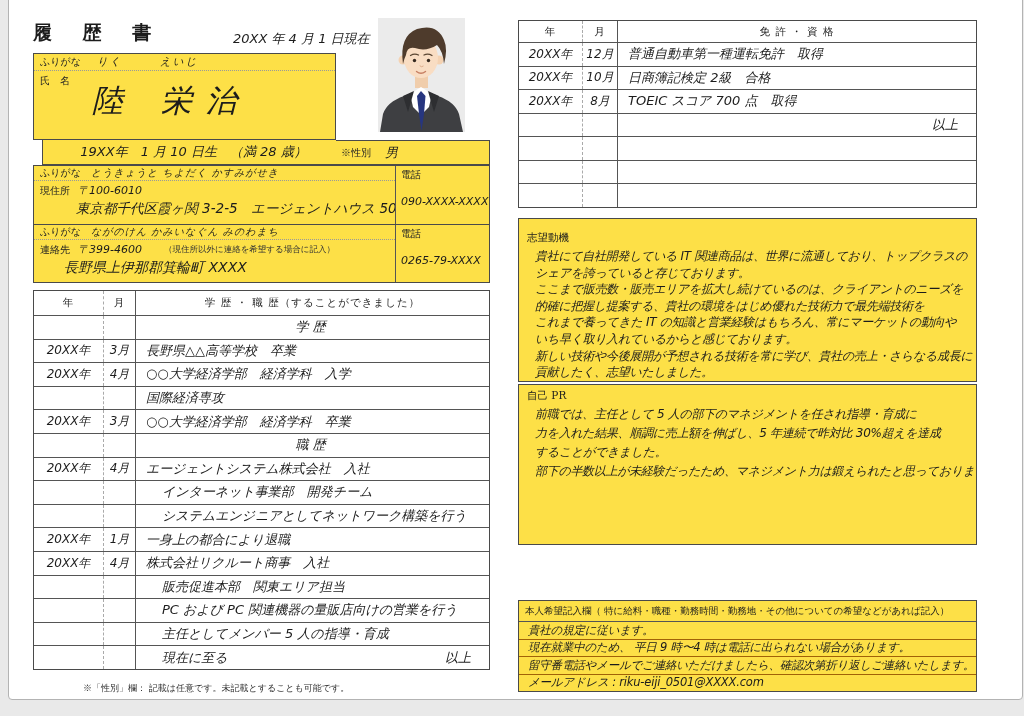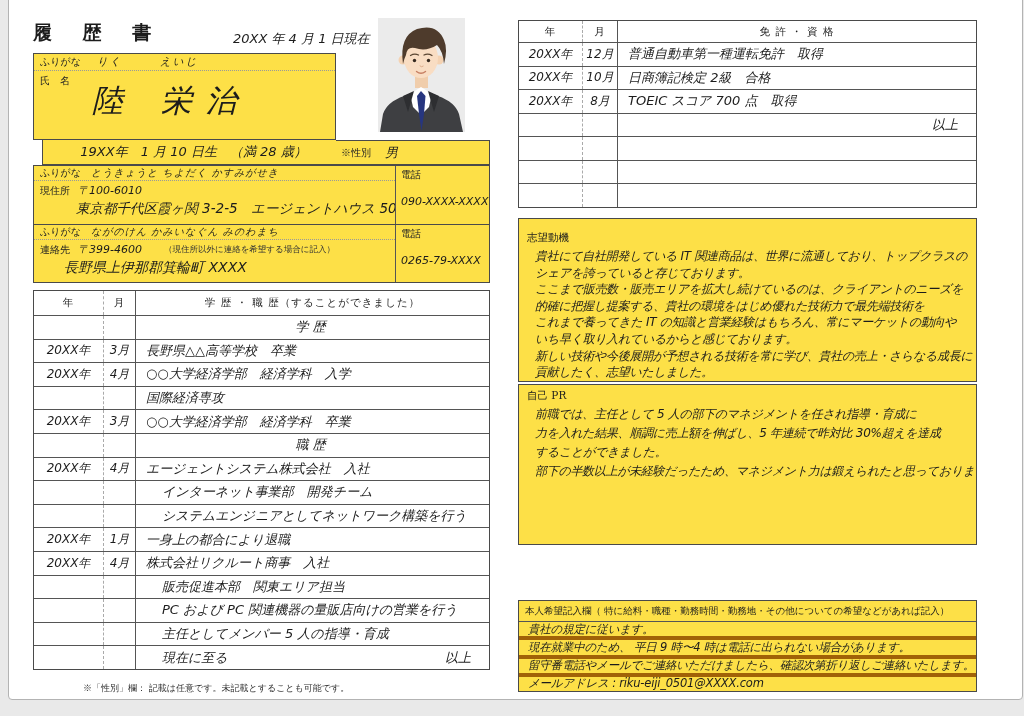--- a/index.html
+++ b/index.html
@@ -72,21 +72,21 @@
   
   .motiv { left:518px; top:218px; width:459px; height:164px; padding:12px 8px; overflow:hidden; }
   .selfpr { left:518px; top:384px; width:459px; height:161px; padding:4px 8px; overflow:hidden; }
   .bx-title { font-size:10.5px; font-family:"DejaVu Serif",serif; margin-bottom:3px; }
   .para { padding-left:8px; }
   .motiv .pline { height:16.6px; font-size:12px; letter-spacing:-0.3px; white-space:nowrap; }
   .selfpr .pline { height:19px; font-size:12px; letter-spacing:-0.3px; white-space:nowrap; }
 
   .req { left:518px; top:552px; width:459px; height:92px; display:flex; flex-direction:column;margin-top:48px; }
   .req-title { height:21px; border-bottom:1px solid #555; font-size:9.5px; font-family:"DejaVu Serif",serif; padding:4px 6px; white-space:nowrap; overflow:hidden; }
-  .req-row { flex:1; border-bottom:4px solid #a16207; display:flex; align-items:center; padding:0 9px; font-size:11.5px; letter-spacing:-0.2px; white-space:nowrap; overflow:hidden; }
+  .req-row { flex:1; border-bottom:1px solid #a16207; display:flex; align-items:center; padding:0 9px; font-size:11.5px; letter-spacing:-0.2px; white-space:nowrap; overflow:hidden; }
   .req-row:last-child { border-bottom:none; }
 
   .footnote { left:35px; top:682px; font-size:9px; color:#333;margin-left:48px; }
 </style>
 </head>
 <body>
 
 <div class="page"></div>
 
 <div class="abs doc-title print">履 歴 書</div>

